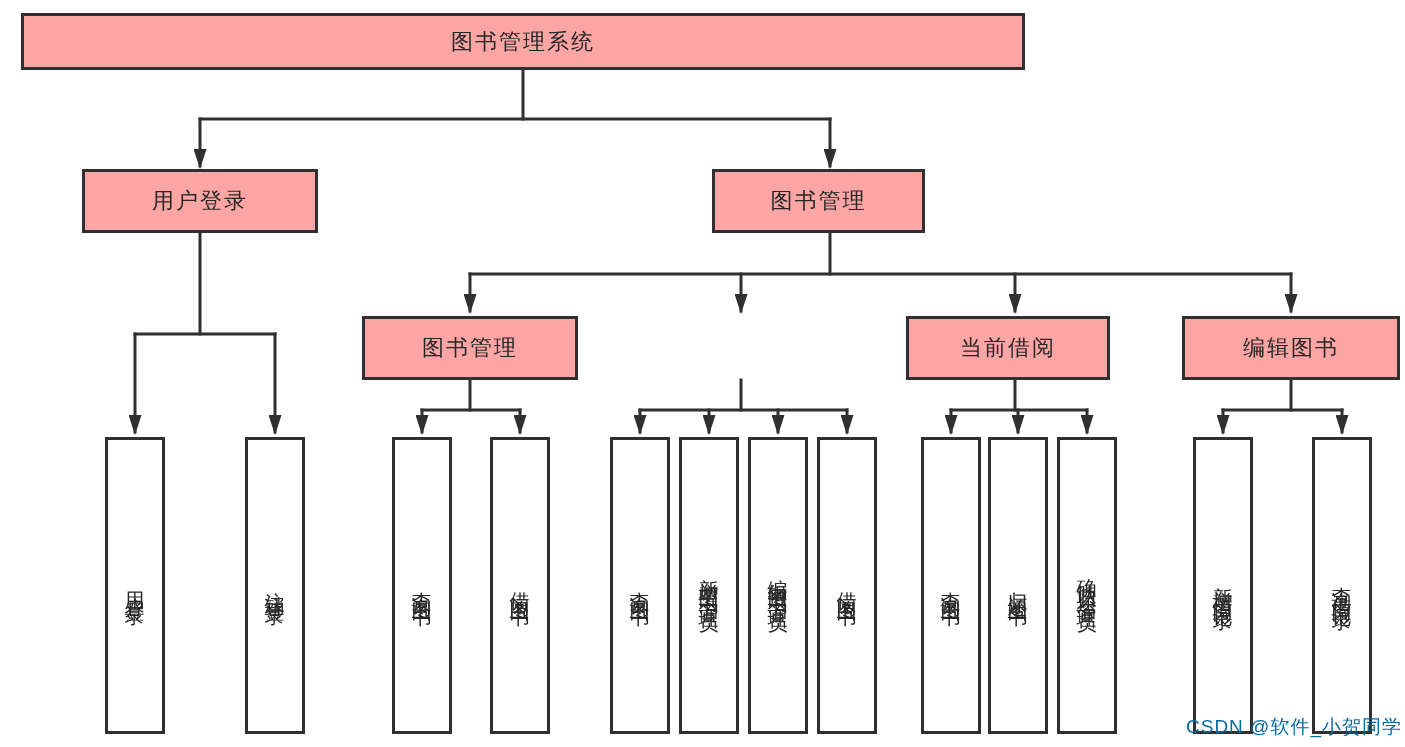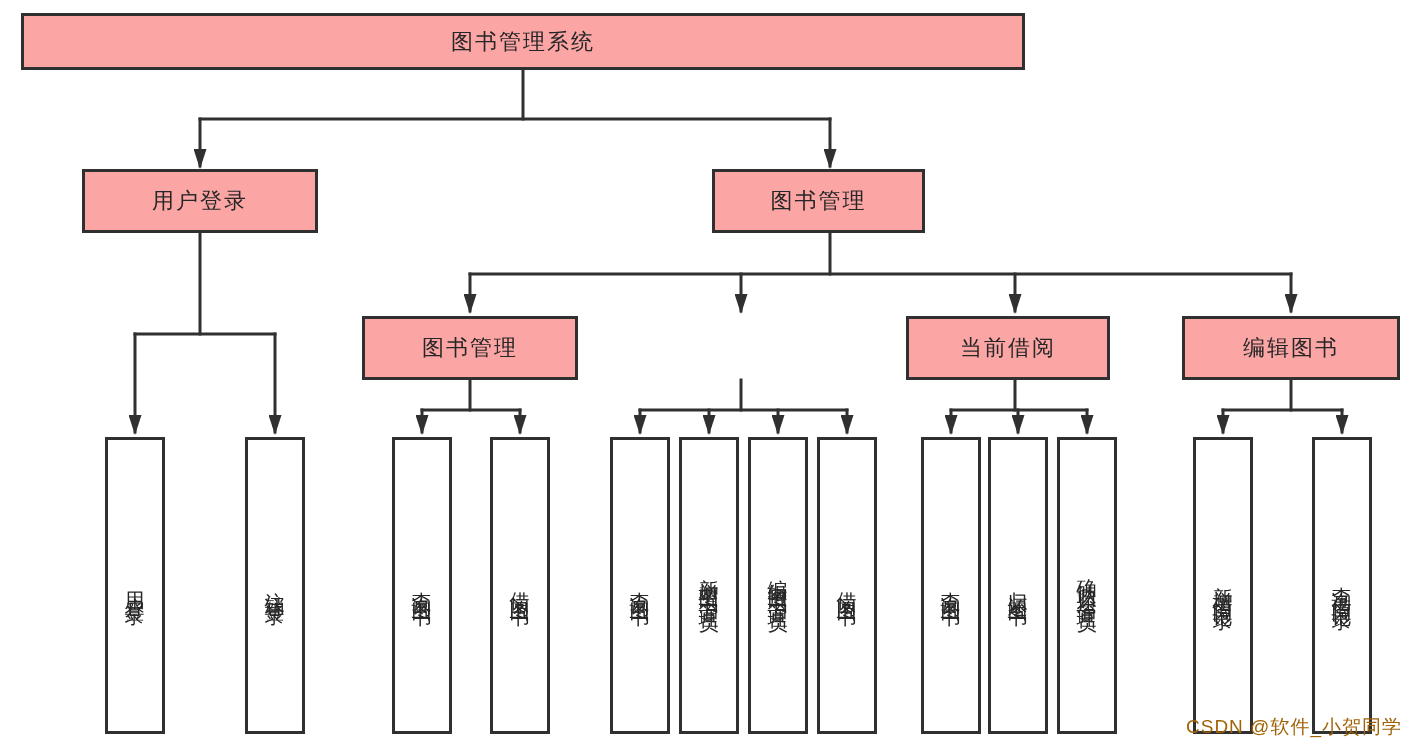--- a/index.html
+++ b/index.html
@@ -45,21 +45,21 @@
     letter-spacing: 5px;
     color: #262626;
     line-height: 1;
   }
   .watermark {
     position: absolute;
     left: 1186px;
     top: 714px;
     font-size: 19px;
     letter-spacing: 1px;
-    color: #a16207;
+    color: #0369a1;
     white-space: nowrap;
   }
 </style>
 </head>
 <body>
 
 <div class="canvas">
 
   <svg class="connector-layer" width="1405" height="747" viewBox="0 0 1405 747" xmlns="http://www.w3.org/2000/svg">
     <defs>

